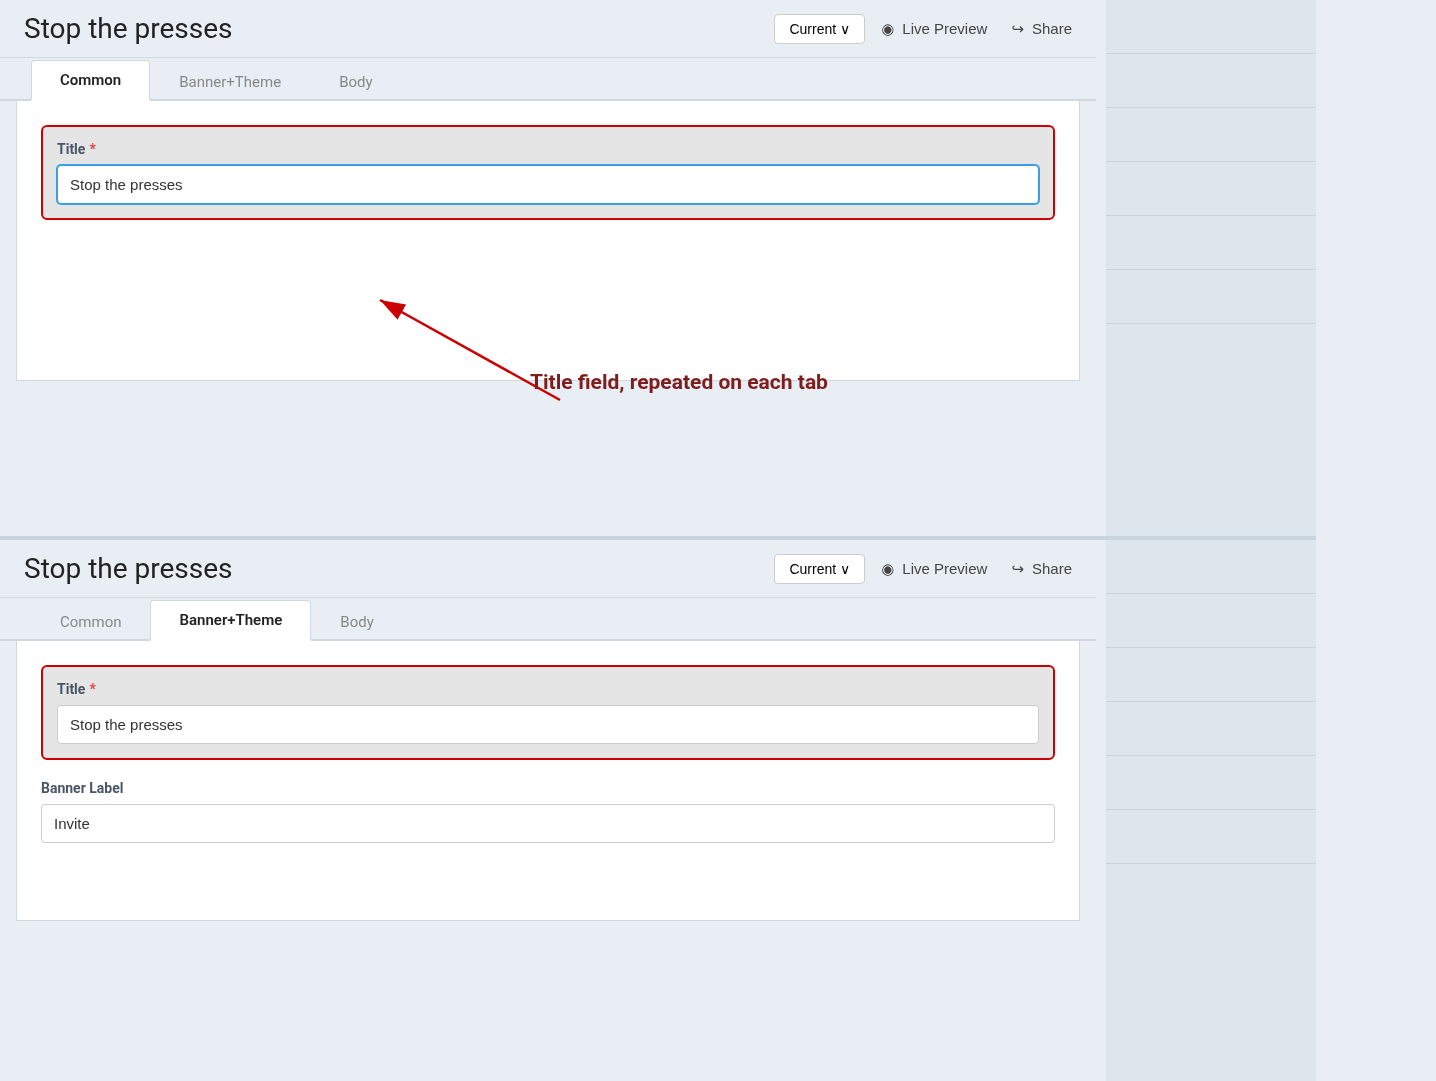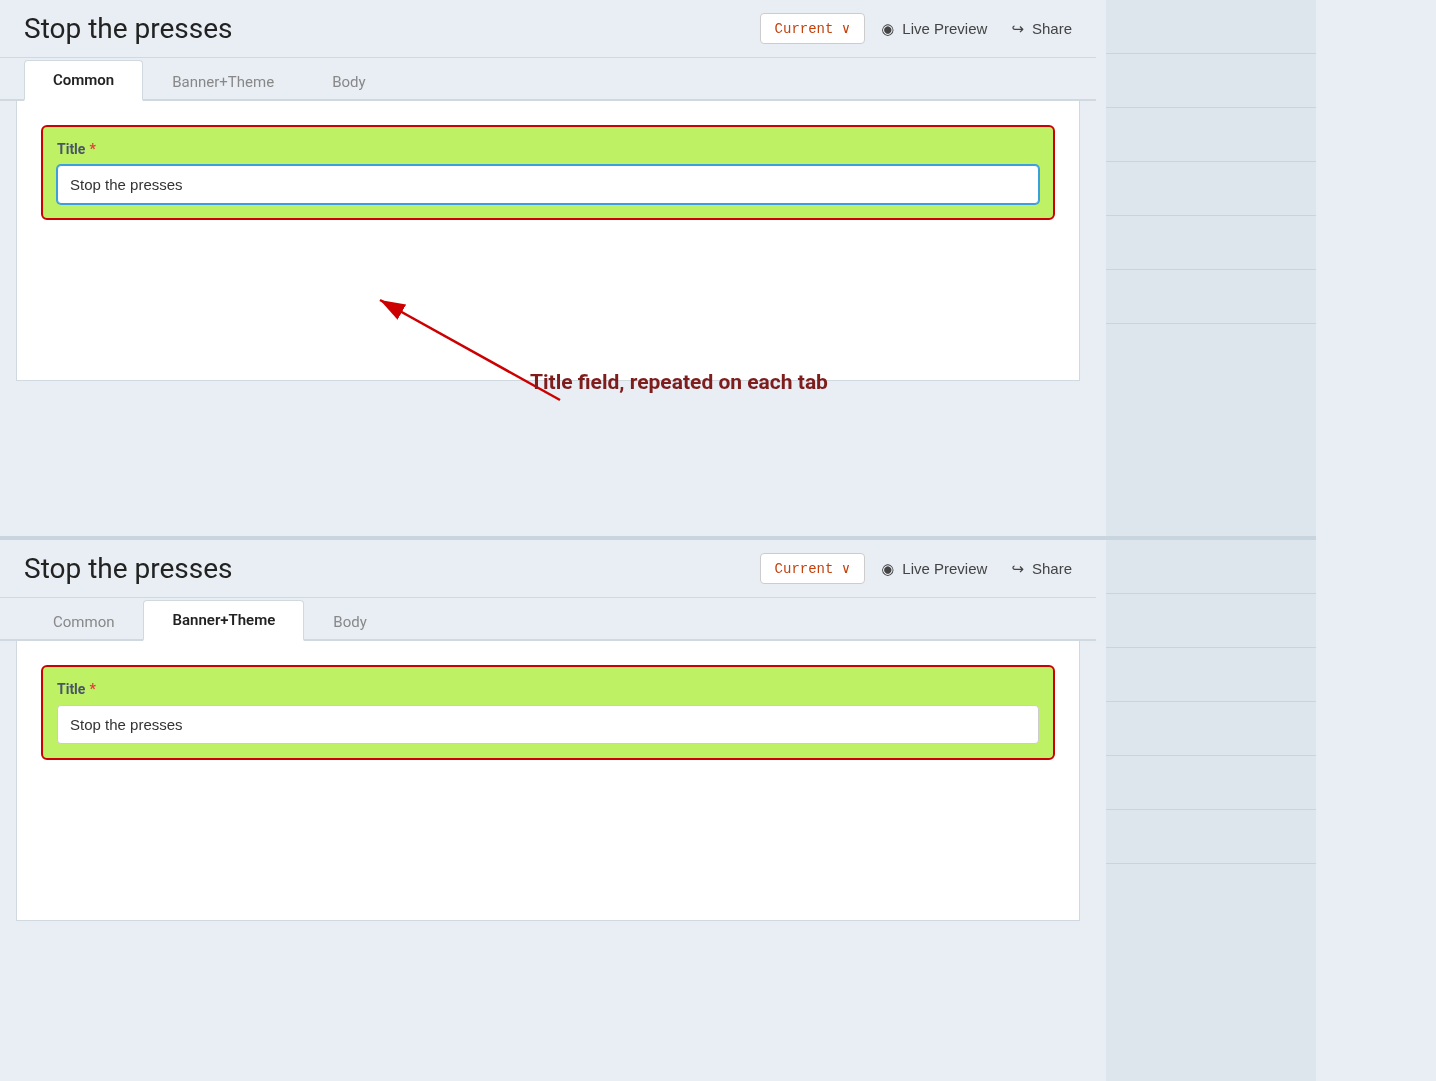--- a/index.html
+++ b/index.html
@@ -45,22 +45,21 @@
     .version-dropdown {
       border: 1px solid #ccc;
       border-radius: 4px;
       padding: 6px 14px;
       background: white;
       font-size: 14px;
       cursor: pointer;
       display: flex;
       align-items: center;
       gap: 6px;
-      color: #c2410c;
-      font-family: Liberation Mono, monospace;
+      color: #000000;
     }
 
     .header-actions {
       display: flex;
       align-items: center;
       gap: 24px;
       margin-left: auto;
     }
 
     .live-preview-btn {
@@ -82,21 +81,21 @@
       color: #444;
       cursor: pointer;
       background: none;
       border: none;
     }
 
     
     .tab-bar {
       display: flex;
       align-items: flex-end;
-      padding: 0 24px;
+      padding: 0 31px;
       background: #e8eef4;
       border-bottom: 2px solid #d0d8e0;
       margin-bottom: 0;
     }
 
     .tab {
       padding: 10px 28px;
       font-size: 15px;
       cursor: pointer;
       border: 1px solid transparent;
@@ -160,21 +159,21 @@
       border-color: #3b9ede;
       box-shadow: 0 0 0 1px #3b9ede;
     }
 
     
     .highlight-box {
       border: 2.5px solid #cc0000;
       border-radius: 6px;
       padding: 14px;
       margin-bottom: 20px;
-      background: #bef264;
+      background: #e5e5e5;
     }
 
     
     .right-sidebar {
       position: absolute;
       right: 0;
       top: 0;
       bottom: 0;
       width: 210px;
       background: #dde5ed;
@@ -336,20 +335,26 @@
       <div class="content-area">
 
         <div class="highlight-box">
           <div class="field-label">
             <span>Title</span>
             <span class="required-star">*</span>
           </div>
           <input type="text" class="field-input" value="Stop the presses" style="">
         </div>
 
+        <div class="field-group">
+          <div class="field-label">
+            <span>Banner Label</span>
+          </div>
+          <input type="text" class="field-input" value="Invite" style="">
+        </div>
 
       </div>
     </div>
 
     <div class="right-sidebar">
       <div class="sidebar-item"></div>
       <div class="sidebar-item"></div>
       <div class="sidebar-item"></div>
       <div class="sidebar-item"></div>
       <div class="sidebar-item"></div>

